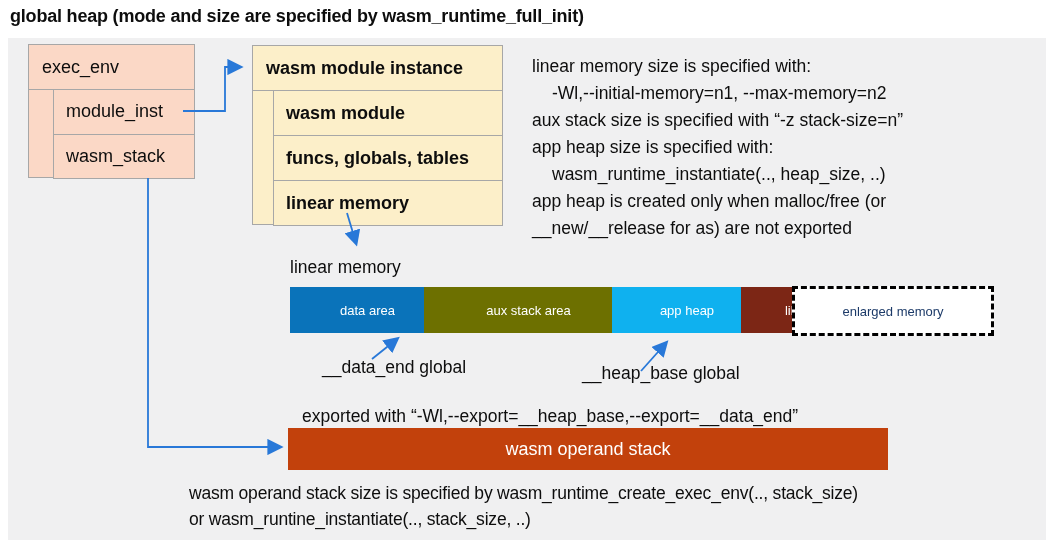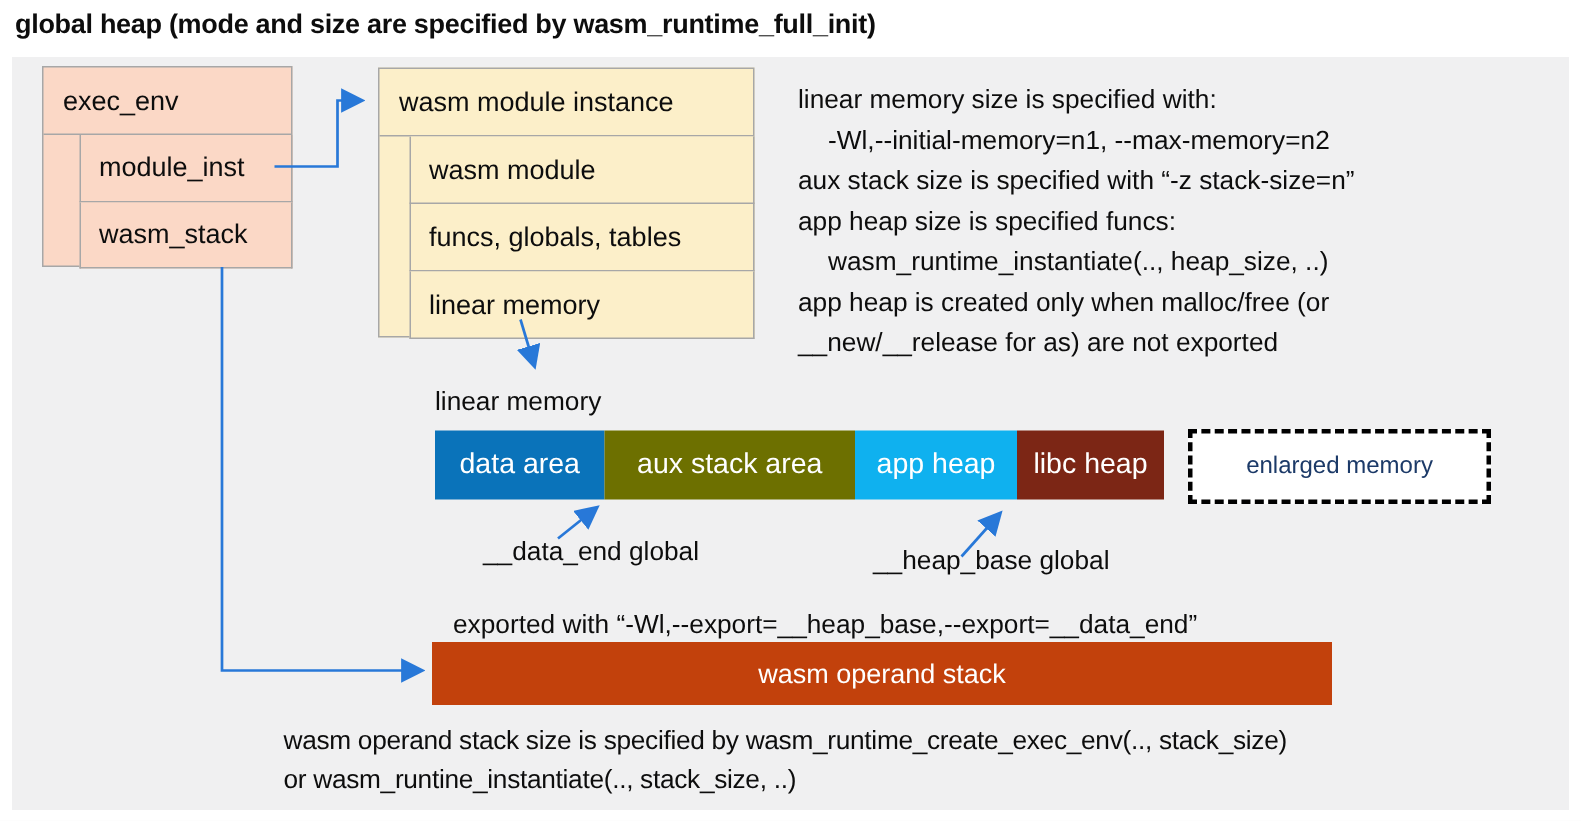--- a/index.html
+++ b/index.html
@@ -4,44 +4,44 @@
 <style>
   html,body{margin:0;padding:0;background:#ffffff;}
   body{font-family:"Liberation Sans", sans-serif; color:#0d0d0d;}
   #slide{position:relative;width:1054px;height:547px;background:#ffffff;overflow:hidden;}
   .title{position:absolute;left:10px;top:6px;font-size:18px;font-weight:600;letter-spacing:-0.2px;}
   .panel{position:absolute;left:8px;top:38px;width:1038px;height:502px;background:#f0f0f1;}
 
   
   .sbox{position:absolute;border:1px solid #a7a7a7;box-sizing:border-box;}
   .exec{left:28px;top:44px;width:167px;height:134px;background:#fbd8c6;}
-  .minst{left:252px;top:45px;width:251px;height:180px;background:#fcefc9;}
+  .minst{left:252px;top:45px;width:251px;height:180px;background:#fcefc9;font-weight:bold;}
   .sbox .hdr{height:45px;display:flex;align-items:center;padding-left:13px;font-size:18px;border-bottom:1px solid #a7a7a7;box-sizing:border-box;}
   .subrows{position:absolute;box-sizing:border-box;}
   .exec .subrows{left:24px;top:45px;width:142px;}
   .minst .subrows{left:20px;top:45px;width:230px;}
   .srow{border:1px solid #a7a7a7;border-top:none;box-sizing:border-box;display:flex;align-items:center;padding-left:12px;font-size:18px;}
   .exec .srow{height:44.5px;background:#fbd8c6;text-align:center;}
   .minst .srow{height:45px;background:#fcefc9;}
 
   
   .notes{position:absolute;left:532px;top:53px;font-size:17.5px;line-height:27px;}
   .notes .indent{padding-left:20px;}
 
   
   .lm-label{position:absolute;left:290px;top:257px;font-size:17.5px;}
   .bar{position:absolute;left:290px;top:287px;height:46px;display:flex;}
-  .seg{display:flex;align-items:center;justify-content:center;color:#ffffff;font-size:19px;}
+  .seg{display:flex;align-items:center;justify-content:center;color:#ffffff;font-size:13px;padding-left:21px;}
   .seg.s0{width:113px;background:#0a73ba;}
   .seg.s1{width:167px;background:#6d7000;}
   .seg.s2{width:108px;background:#0fb1ef;}
   .seg.s3{width:98px;background:#7c2615;}
   .enlarged{position:absolute;left:792px;top:286px;width:196px;height:44px;background:#ffffff;
             border:3px dashed #000;box-sizing:content-box;display:flex;align-items:center;justify-content:center;
-            font-size:16px;color:#1c3a68;}
+            font-size:13px;color:#1c3a68;}
 
   
   .ann{position:absolute;font-size:17.5px;}
   .a-dataend{left:322px;top:357px;}
   .a-heapbase{left:582px;top:363px;}
   .a-exported{left:302px;top:406px;}
 
   
   .opstack{position:absolute;left:288px;top:428px;width:600px;height:42px;background:#c2410c;
            display:flex;align-items:center;justify-content:center;color:#fff;font-size:18px;}
@@ -70,21 +70,21 @@
       <div class="srow">wasm module</div>
       <div class="srow">funcs, globals, tables</div>
       <div class="srow">linear memory</div>
     </div>
   </div>
 
   <div class="notes">
     <div>linear memory size is specified with:</div>
     <div class="indent">-Wl,--initial-memory=n1, --max-memory=n2</div>
     <div>aux stack size is specified with “-z stack-size=n”</div>
-    <div>app heap size is specified funcs:</div>
+    <div>app heap size is specified with:</div>
     <div class="indent">wasm_runtime_instantiate(.., heap_size, ..)</div>
     <div>app heap is created only when malloc/free (or</div>
     <div>__new/__release for as) are not exported</div>
   </div>
 
   <div class="lm-label">linear memory</div>
   <div class="bar">
     <div class="seg s0">data area</div>
     <div class="seg s1">aux stack area</div>
     <div class="seg s2">app heap</div>

